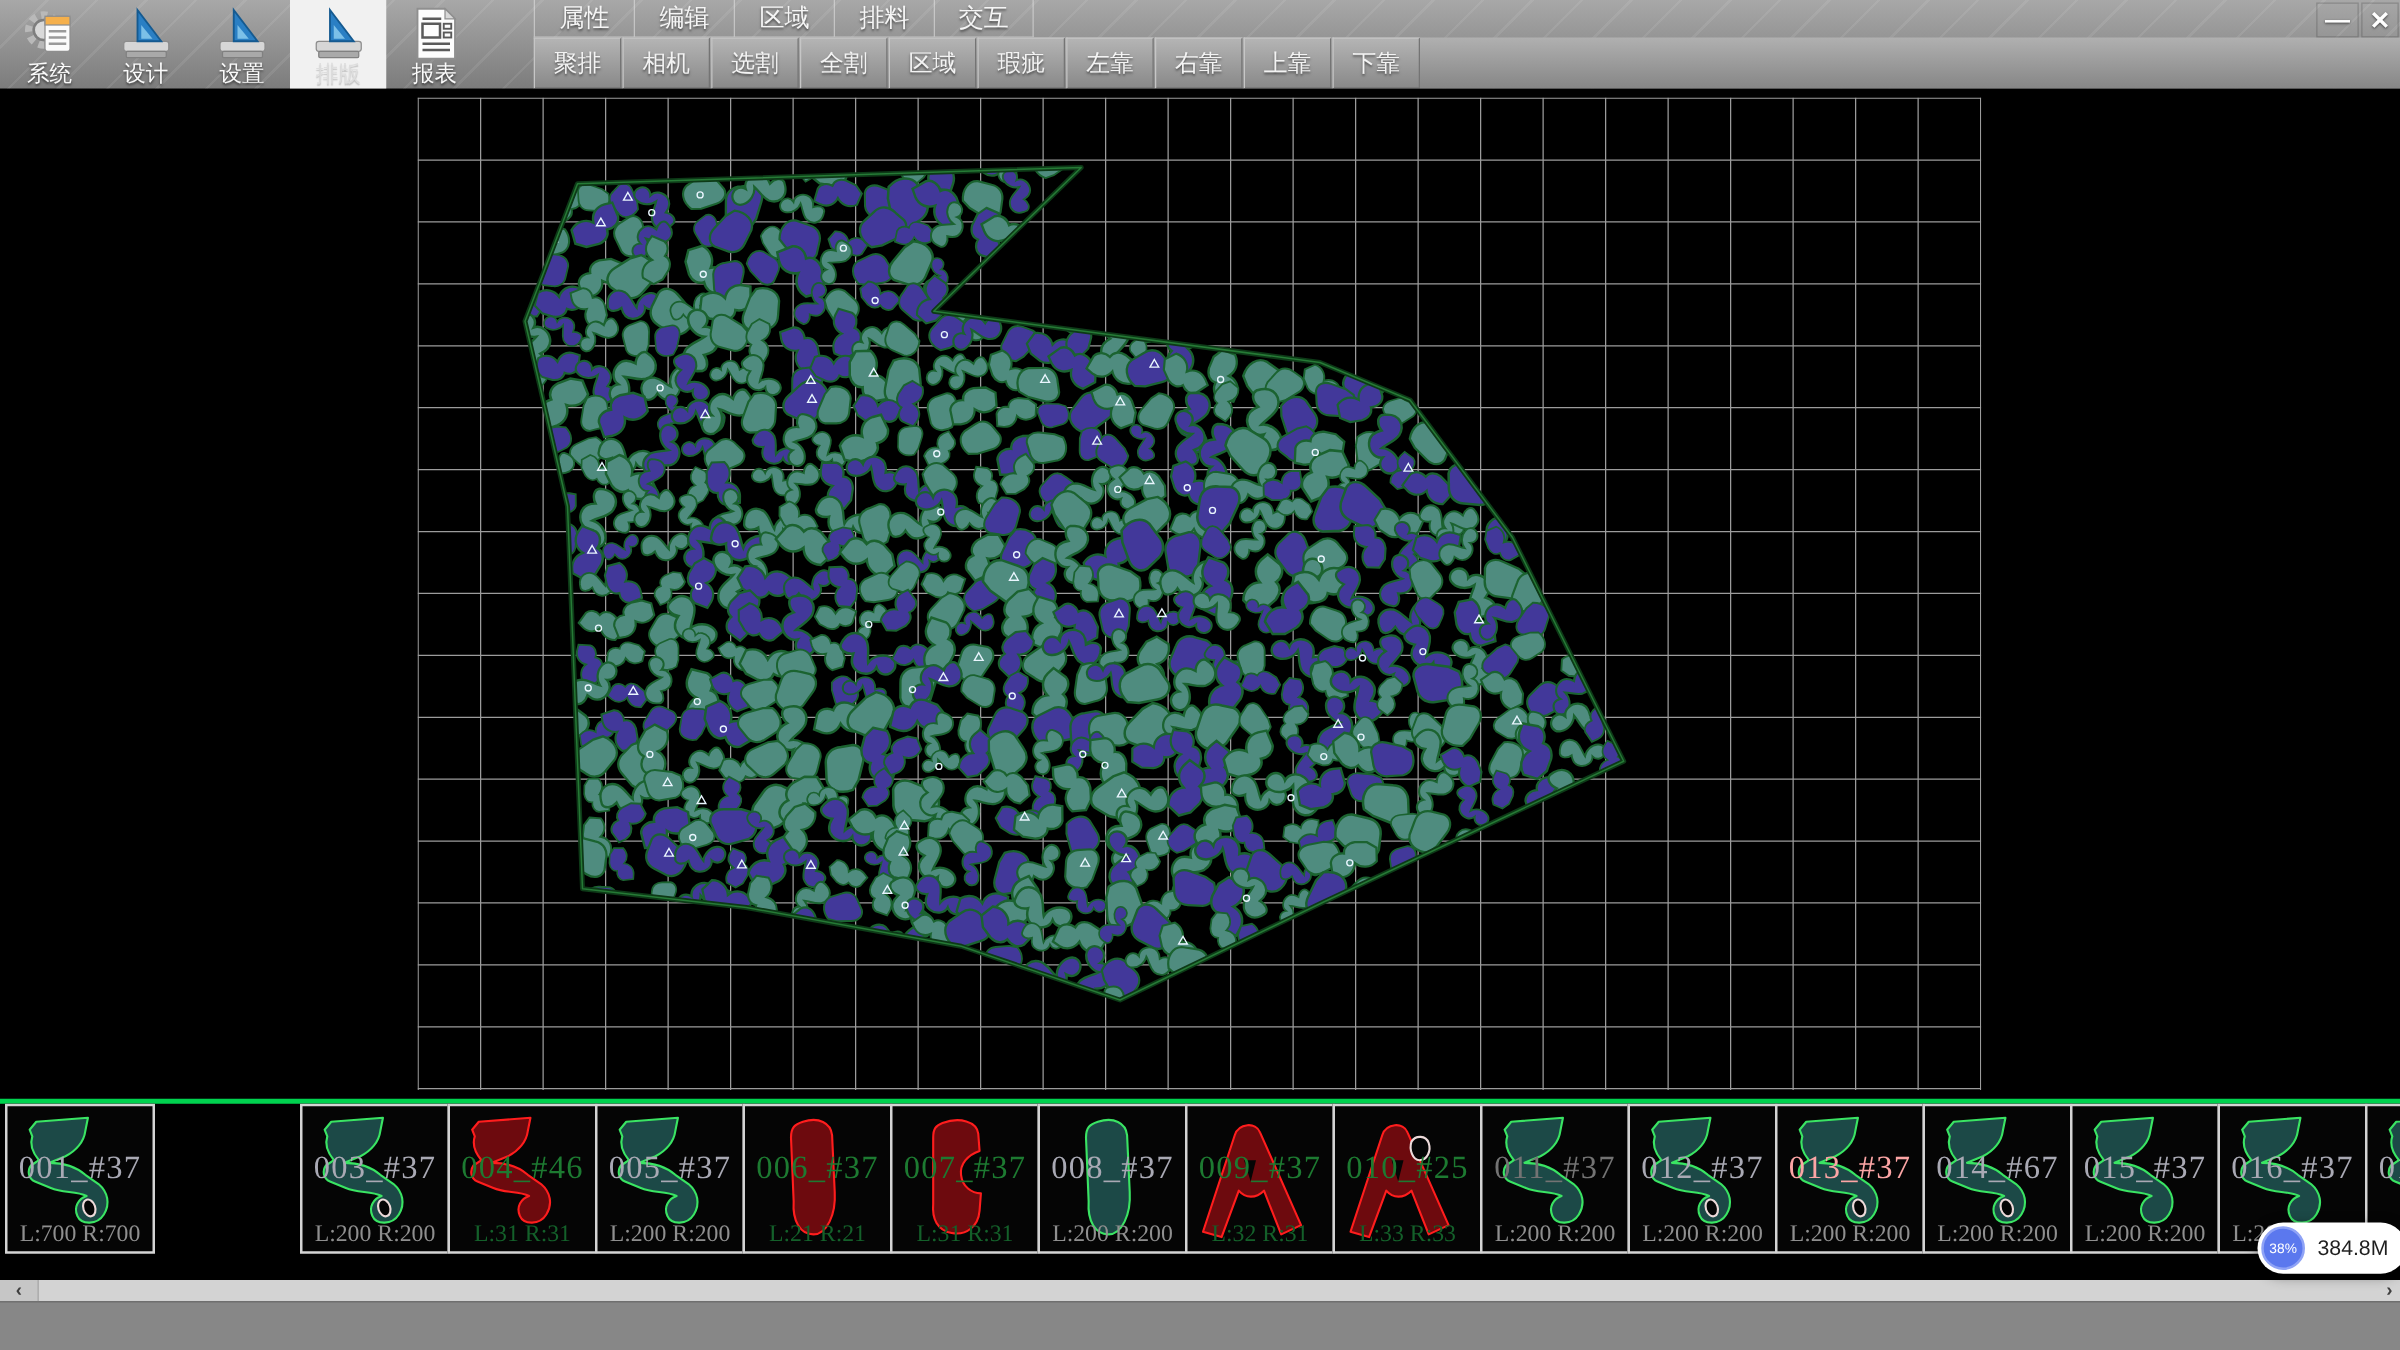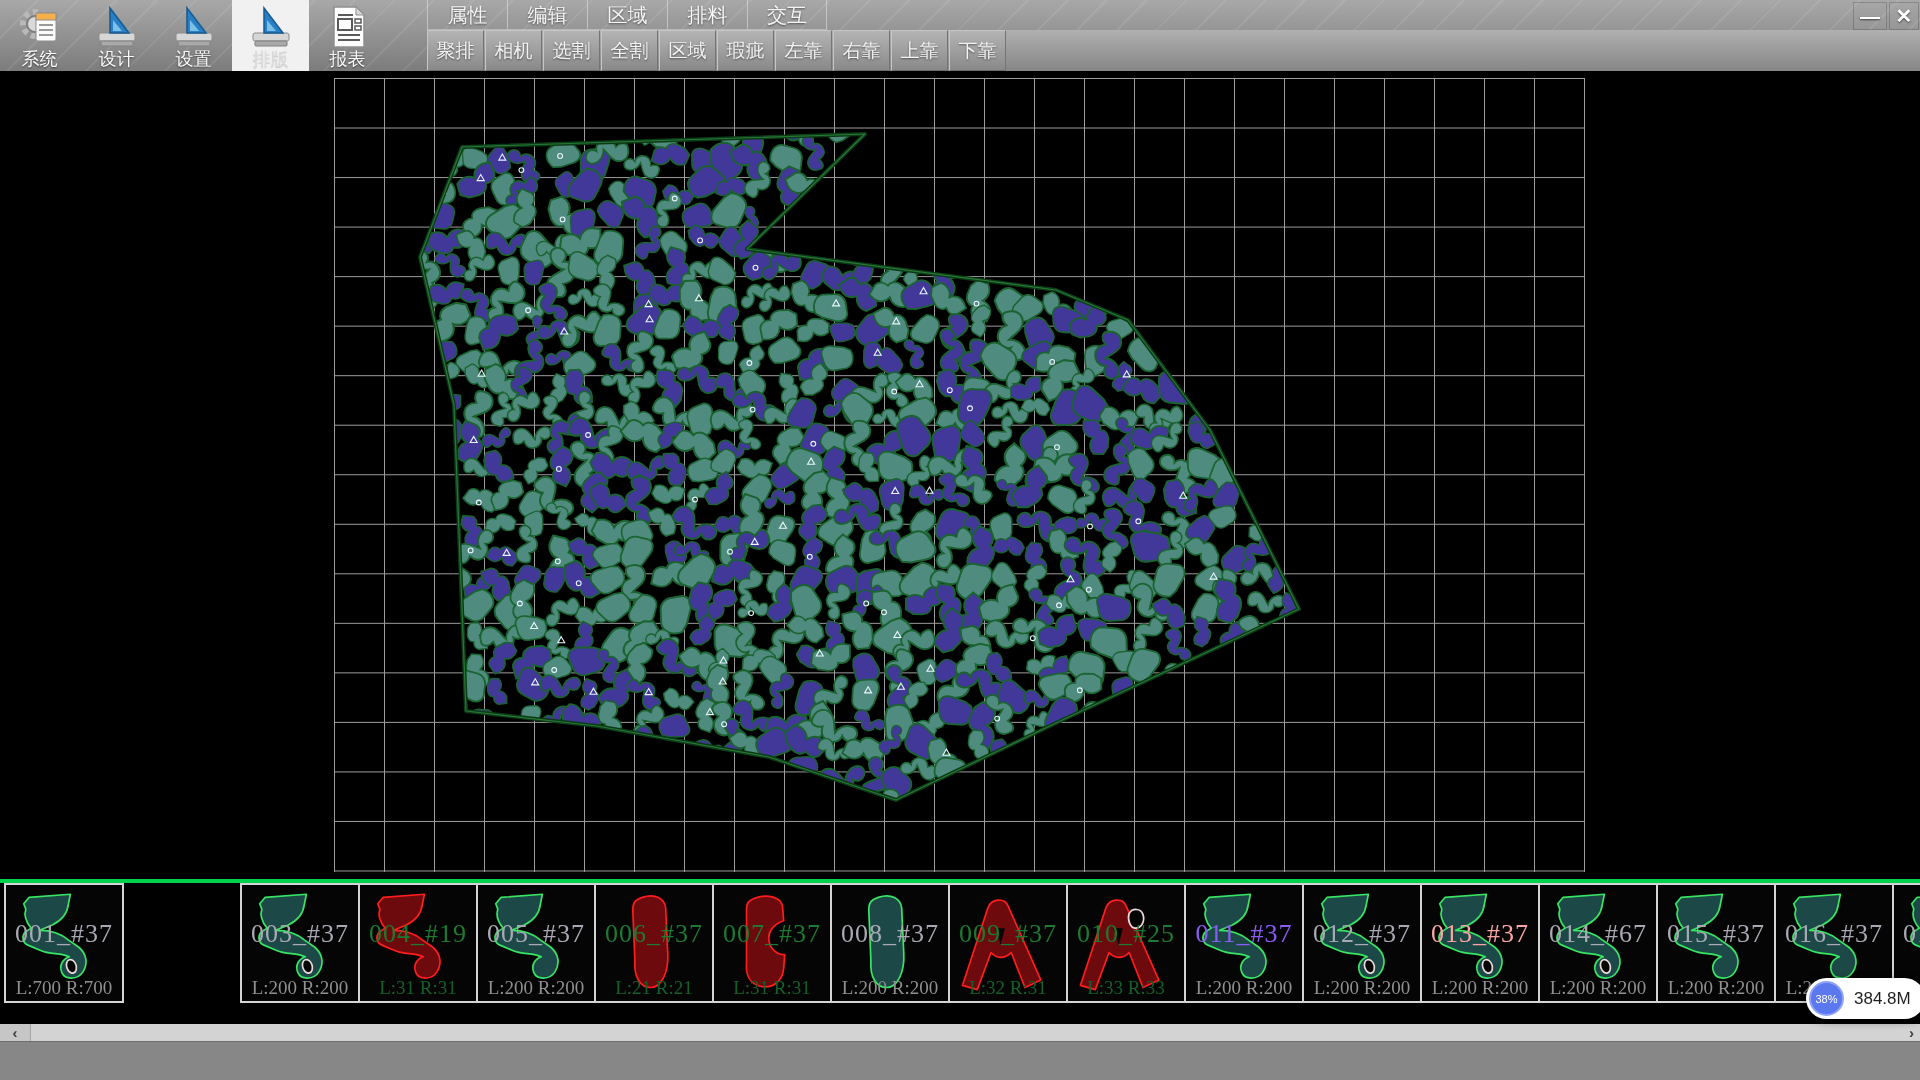--- a/index.html
+++ b/index.html
@@ -21,21 +21,21 @@
 
   .menu-row{position:absolute;left:427px;top:0;height:30px;display:flex;}
   .menu-item{width:80px;height:30px;line-height:30px;text-align:center;font-size:20px;color:#f5f5f5;
     text-shadow:0 1px 2px rgba(0,0,0,.5);border-left:1px solid rgba(230,230,230,.55);
     border-bottom:1px solid rgba(230,230,230,.4);box-sizing:border-box;cursor:pointer;}
   .menu-item:last-child{border-right:1px solid rgba(230,230,230,.55);}
 
   .tool-band{position:absolute;left:427px;top:30px;right:0;height:41px;
     background:linear-gradient(#b0b0b0,#868686);}
   .tool-row{position:absolute;left:0;top:0;height:41px;display:flex;}
-  .tool-btn{width:57px;height:41px;margin-right:1px;display:flex;align-items:center;justify-content:center;
+  .tool-btn{width:70px;height:41px;margin-right:1px;display:flex;align-items:center;justify-content:center;
     font-size:19px;color:#f3f3f3;text-shadow:0 1px 2px rgba(0,0,0,.5);
     background:linear-gradient(#b4b4b4,#898989);
     border:1px solid #c6c6c6;border-bottom-color:#6c6c6c;border-right-color:#747474;
     box-sizing:border-box;cursor:pointer;}
 
   .win-btn{position:absolute;top:2px;height:28px;display:flex;align-items:center;justify-content:center;
     color:#fff;font-size:20px;font-weight:bold;text-shadow:0 1px 2px rgba(0,0,0,.6);
     border:1px solid rgba(0,0,0,.18);box-sizing:border-box;cursor:pointer;}
   .win-min{left:1853px;width:34px;}
   .win-close{left:1889px;width:30px;}
@@ -862,21 +862,21 @@
               <ellipse cx="57" cy="72" rx="4.5" ry="6.5" transform="rotate(-18 57 72)"></ellipse>
             </g>
           </svg>
           <div class="tname" style="color:#a9a9b4">003_#37</div>
           <div class="tinfo" style="color:#8f8f8f">L:200 R:200</div>
         </div>
         <div class="cell" style="left: 358px;">
           <svg viewBox="0 0 100 100" preserveAspectRatio="xMidYMid meet">
             <path d="M17,7 L56,4 L54,14 C53,22 47,29 39,33 L27,38 C37,38 47,41 54,47 L64,54 C71,60 73,69 68,77 C63,85 51,85 48,78 C45,71 49,65 55,63 C47,59 37,61 28,57 L16,52 C11,50 10,44 13,40 L19,36 C14,30 12,24 14,18 L12,13 Z" fill="#6d0a0e" stroke="#ff1d1d" stroke-width="1.6" stroke-linejoin="round"></path>
           </svg>
-          <div class="tname" style="color:#1d7a31">004_#19</div>
+          <div class="tname" style="color:#1d7a31">004_#46</div>
           <div class="tinfo" style="color:#14602a">L:31 R:31</div>
         </div>
         <div class="cell" style="left: 476px;">
           <svg viewBox="0 0 100 100" preserveAspectRatio="xMidYMid meet">
             <path d="M17,7 L56,4 L54,14 C53,22 47,29 39,33 L27,38 C37,38 47,41 54,47 L64,54 C71,60 73,69 68,77 C63,85 51,85 48,78 C45,71 49,65 55,63 C47,59 37,61 28,57 L16,52 C11,50 10,44 13,40 L19,36 C14,30 12,24 14,18 L12,13 Z" fill="#1c4947" stroke="#3ae463" stroke-width="1.6" stroke-linejoin="round"></path>
           </svg>
           <div class="tname" style="color:#a9a9b4">005_#37</div>
           <div class="tinfo" style="color:#8f8f8f">L:200 R:200</div>
         </div>
         <div class="cell" style="left: 594px;">
@@ -916,21 +916,21 @@
               <path d="M53,22 C56,17 64,17 66,23 C68,29 65,36 59,36 C54,36 51,28 53,22 Z"></path>
             </g>
           </svg>
           <div class="tname" style="color:#1d7a31">010_#25</div>
           <div class="tinfo" style="color:#14602a">L:33 R:33</div>
         </div>
         <div class="cell" style="left: 1184px;">
           <svg viewBox="0 0 100 100" preserveAspectRatio="xMidYMid meet">
             <path d="M17,7 L56,4 L54,14 C53,22 47,29 39,33 L27,38 C37,38 47,41 54,47 L64,54 C71,60 73,69 68,77 C63,85 51,85 48,78 C45,71 49,65 55,63 C47,59 37,61 28,57 L16,52 C11,50 10,44 13,40 L19,36 C14,30 12,24 14,18 L12,13 Z" fill="#1c4947" stroke="#3ae463" stroke-width="1.6" stroke-linejoin="round"></path>
           </svg>
-          <div class="tname" style="color:#8b5cf6">011_#37</div>
+          <div class="tname" style="color:#737373">011_#37</div>
           <div class="tinfo" style="color:#8f8f8f">L:200 R:200</div>
         </div>
         <div class="cell" style="left: 1302px;">
           <svg viewBox="0 0 100 100" preserveAspectRatio="xMidYMid meet">
             <path d="M17,7 L56,4 L54,14 C53,22 47,29 39,33 L27,38 C37,38 47,41 54,47 L64,54 C71,60 73,69 68,77 C63,85 51,85 48,78 C45,71 49,65 55,63 C47,59 37,61 28,57 L16,52 C11,50 10,44 13,40 L19,36 C14,30 12,24 14,18 L12,13 Z" fill="#1c4947" stroke="#3ae463" stroke-width="1.6" stroke-linejoin="round"></path>
             <g fill="#050505" stroke="#ecd9d9" stroke-width="1.6">
               <ellipse cx="57" cy="72" rx="4.5" ry="6.5" transform="rotate(-18 57 72)"></ellipse>
             </g>
           </svg>
           <div class="tname" style="color:#a9a9b4">012_#37</div>

